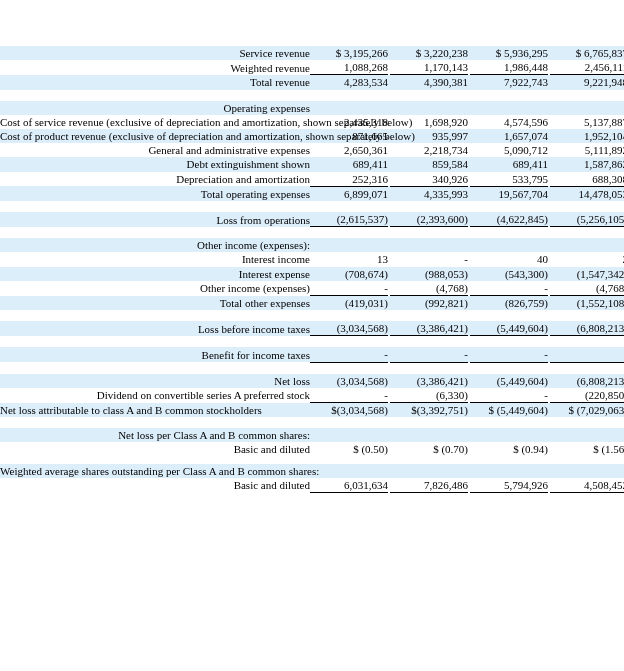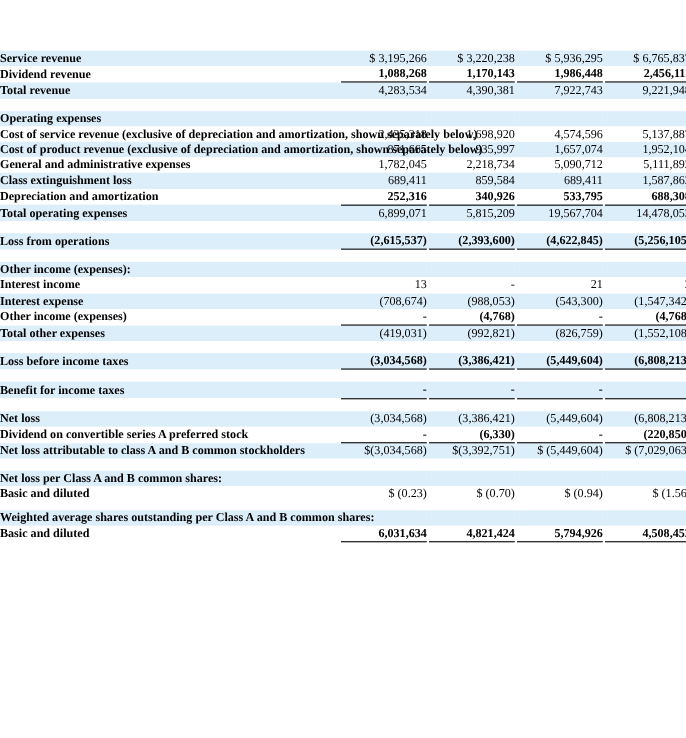--- a/index.html
+++ b/index.html
@@ -35,39 +35,38 @@
     line-height: 14.2px;
     white-space: nowrap;
   }
   
   col.c-label { width: 310px; }
   col.c-num   { width: 78px;  }
   col.c-gap   { width: 2px;   }
 
   .lbl {
     padding-left: 2px;
-    text-align: left;
-    font-weight: bold;
+    text-align: right;
   }
   .ind1 { padding-left: 12px; }
   .ind2 { padding-left: 26px; }
 
   .num {
     text-align: right;
     padding-right: 5px;
     font-variant-numeric: tabular-nums;
   }
   .shade { background: #ddeefb; }
   .white { background: #ffffff; }
 
   tr.rowline td { height: 14px; }
   tr.spacer td { height: 11px; font-size: 2px; line-height: 11px; }
   tr.spacer-sm td { height: 7px; font-size: 2px; line-height: 7px; }
 
-  .ul-single { border-bottom: 1px solid #000; font-weight: bold; }
+  .ul-single { border-bottom: 1px solid #000; }
 
   .wrapline {
     white-space: normal;
     line-height: 14.2px;
   }
 </style>
 </head>
 <body>
 
 <div class="sheet">
@@ -90,21 +89,21 @@
     <td class="num shade">$ 3,195,266</td>
     <td class="shade"></td>
     <td class="num shade">$ 3,220,238</td>
     <td class="shade"></td>
     <td class="num shade">$ 5,936,295</td>
     <td class="shade"></td>
     <td class="num shade">$ 6,765,837</td>
   </tr>
 
   <tr class="rowline">
-    <td class="lbl white">Dividend revenue</td>
+    <td class="lbl white">Weighted revenue</td>
     <td class="num white ul-single">1,088,268</td>
     <td class="white"></td>
     <td class="num white ul-single">1,170,143</td>
     <td class="white"></td>
     <td class="num white ul-single">1,986,448</td>
     <td class="white"></td>
     <td class="num white ul-single">2,456,111</td>
   </tr>
 
   <tr class="rowline">
@@ -150,31 +149,31 @@
     <td class="shade"></td>
     <td class="num shade">935,997</td>
     <td class="shade"></td>
     <td class="num shade">1,657,074</td>
     <td class="shade"></td>
     <td class="num shade">1,952,104</td>
   </tr>
 
   <tr class="rowline">
     <td class="lbl ind1 white">General and administrative expenses</td>
-    <td class="num white">1,782,045</td>
+    <td class="num white">2,650,361</td>
     <td class="white"></td>
     <td class="num white">2,218,734</td>
     <td class="white"></td>
     <td class="num white">5,090,712</td>
     <td class="white"></td>
     <td class="num white">5,111,892</td>
   </tr>
 
   <tr class="rowline">
-    <td class="lbl ind1 shade">Class extinguishment loss</td>
+    <td class="lbl ind1 shade">Debt extinguishment shown</td>
     <td class="num shade">689,411</td>
     <td class="shade"></td>
     <td class="num shade">859,584</td>
     <td class="shade"></td>
     <td class="num shade">689,411</td>
     <td class="shade"></td>
     <td class="num shade">1,587,862</td>
   </tr>
 
   <tr class="rowline">
@@ -185,21 +184,21 @@
     <td class="white"></td>
     <td class="num white ul-single">533,795</td>
     <td class="white"></td>
     <td class="num white ul-single">688,308</td>
   </tr>
 
   <tr class="rowline">
     <td class="lbl ind2 shade">Total operating expenses</td>
     <td class="num shade">6,899,071</td>
     <td class="shade"></td>
-    <td class="num shade">5,815,209</td>
+    <td class="num shade">4,335,993</td>
     <td class="shade"></td>
     <td class="num shade">19,567,704</td>
     <td class="shade"></td>
     <td class="num shade">14,478,053</td>
   </tr>
 
   <tr class="spacer">
     <td class="white" colspan="8"></td>
   </tr>
 
@@ -228,21 +227,21 @@
     <td class="shade"></td>
     <td class="num shade"></td>
   </tr>
 
   <tr class="rowline">
     <td class="lbl ind1 white">Interest income</td>
     <td class="num white">13</td>
     <td class="white"></td>
     <td class="num white">-</td>
     <td class="white"></td>
-    <td class="num white">21</td>
+    <td class="num white">40</td>
     <td class="white"></td>
     <td class="num white">2</td>
   </tr>
 
   <tr class="rowline">
     <td class="lbl ind1 shade">Interest expense</td>
     <td class="num shade">(708,674)</td>
     <td class="shade"></td>
     <td class="num shade">(988,053)</td>
     <td class="shade"></td>
@@ -350,21 +349,21 @@
     <td class="shade"></td>
     <td class="num shade"></td>
     <td class="shade"></td>
     <td class="num shade"></td>
     <td class="shade"></td>
     <td class="num shade"></td>
   </tr>
 
   <tr class="rowline">
     <td class="lbl ind1 white">Basic and diluted</td>
-    <td class="num white">$            (0.23)</td>
+    <td class="num white">$            (0.50)</td>
     <td class="white"></td>
     <td class="num white">$            (0.70)</td>
     <td class="white"></td>
     <td class="num white">$            (0.94)</td>
     <td class="white"></td>
     <td class="num white">$            (1.56)</td>
   </tr>
 
   <tr class="spacer-sm">
     <td class="white" colspan="8"></td>
@@ -378,21 +377,21 @@
     <td class="shade"></td>
     <td class="num shade"></td>
     <td class="shade"></td>
     <td class="num shade"></td>
   </tr>
 
   <tr class="rowline">
     <td class="lbl ind1 white">Basic and diluted</td>
     <td class="num white ul-single">6,031,634</td>
     <td class="white"></td>
-    <td class="num white ul-single">4,821,424</td>
+    <td class="num white ul-single">7,826,486</td>
     <td class="white"></td>
     <td class="num white ul-single">5,794,926</td>
     <td class="white"></td>
     <td class="num white ul-single">4,508,452</td>
   </tr>
 
 </tbody>
     </table>
 
 </div>

